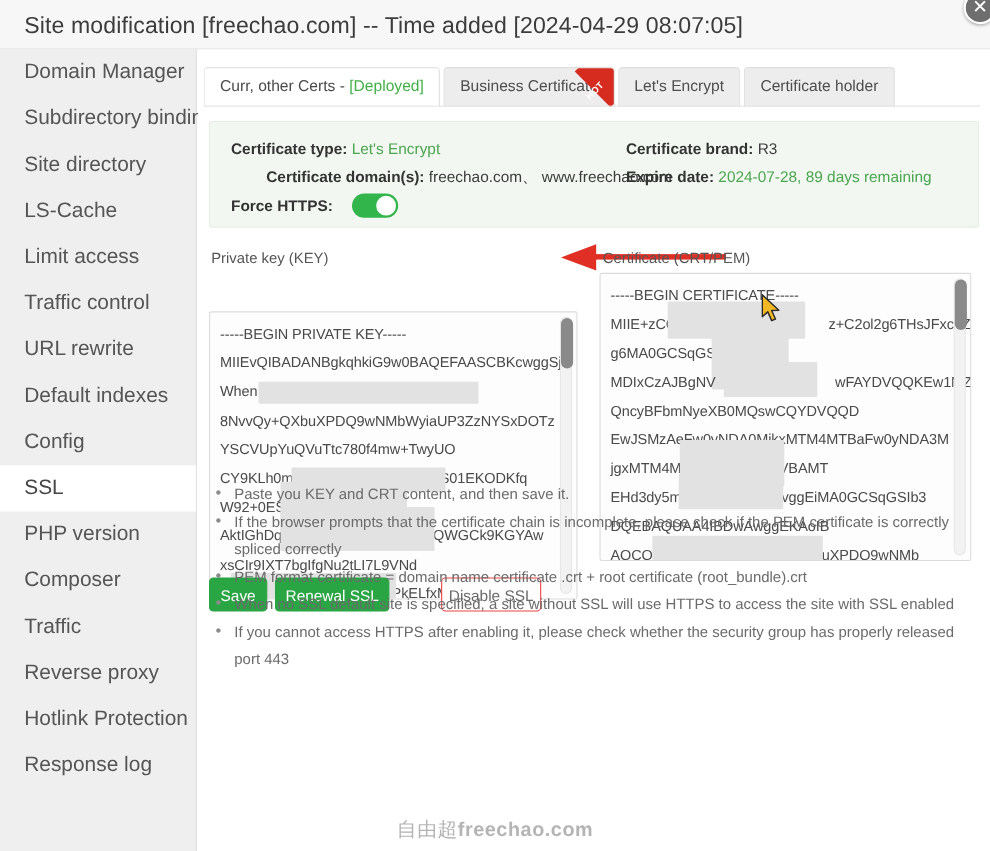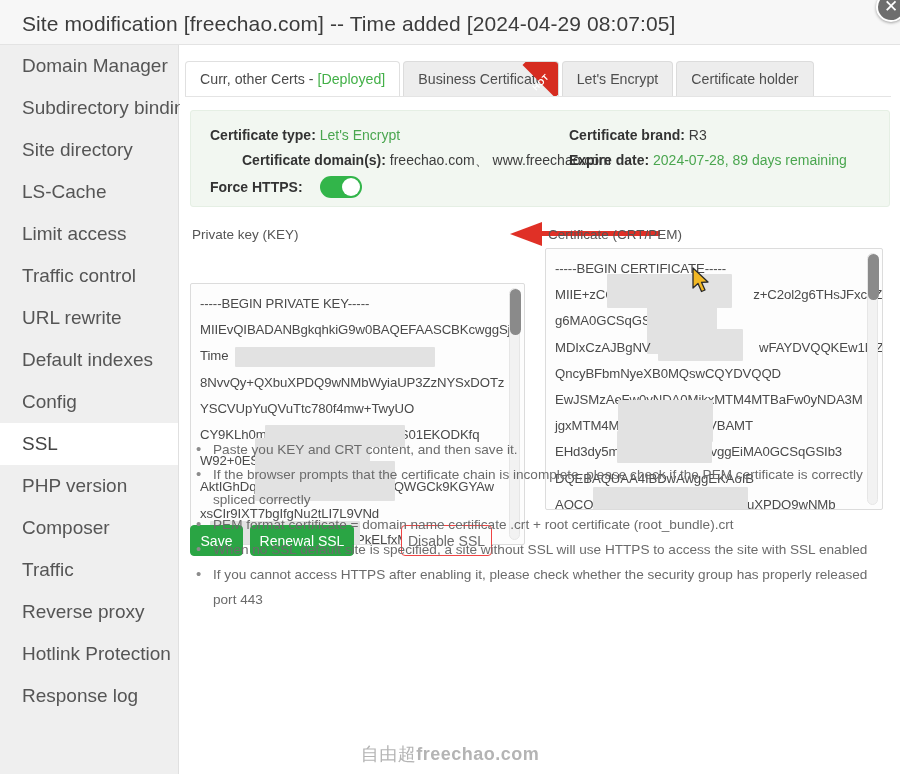--- a/index.html
+++ b/index.html
@@ -370,21 +370,21 @@
       <div class="shaft"></div>
       <div class="head"></div>
     </div>
 
     <div class="field-label" style="left:12px; top:182px;">Private key (KEY)</div>
     <div class="ta-wrap" style="left:10px; top:203px; width:335px; height:262px;margin-top:35px;">
       <div class="ta-lines">
         <div class="ta-line"><span>-----BEGIN PRIVATE KEY-----</span></div>
         <div class="ta-line"><span>MIIEvQIBADANBgkqhkiG9w0BAQEFAASCBKcwggSj</span></div>
         <div class="ta-line">
-          <span>Time</span>
+          <span>When</span>
           <span class="redact" style="left:35px; top:4px; width:200px; height:20px;"></span>
         </div>
         <div class="ta-line"><span>8NvvQy+QXbuXPDQ9wNMbWyiaUP3ZzNYSxDOTz</span></div>
         <div class="ta-line"><span>YSCVUpYuQVuTtc780f4mw+TwyUO</span></div>
         <div class="ta-line">
           <span>CY9KLh0m!</span>
           <span style="margin-left:105px;">6cuS01EKODKfq</span>
           <span class="redact" style="left:65px; top:3px; width:140px; height:22px;"></span>
         </div>
         <div class="ta-line">

